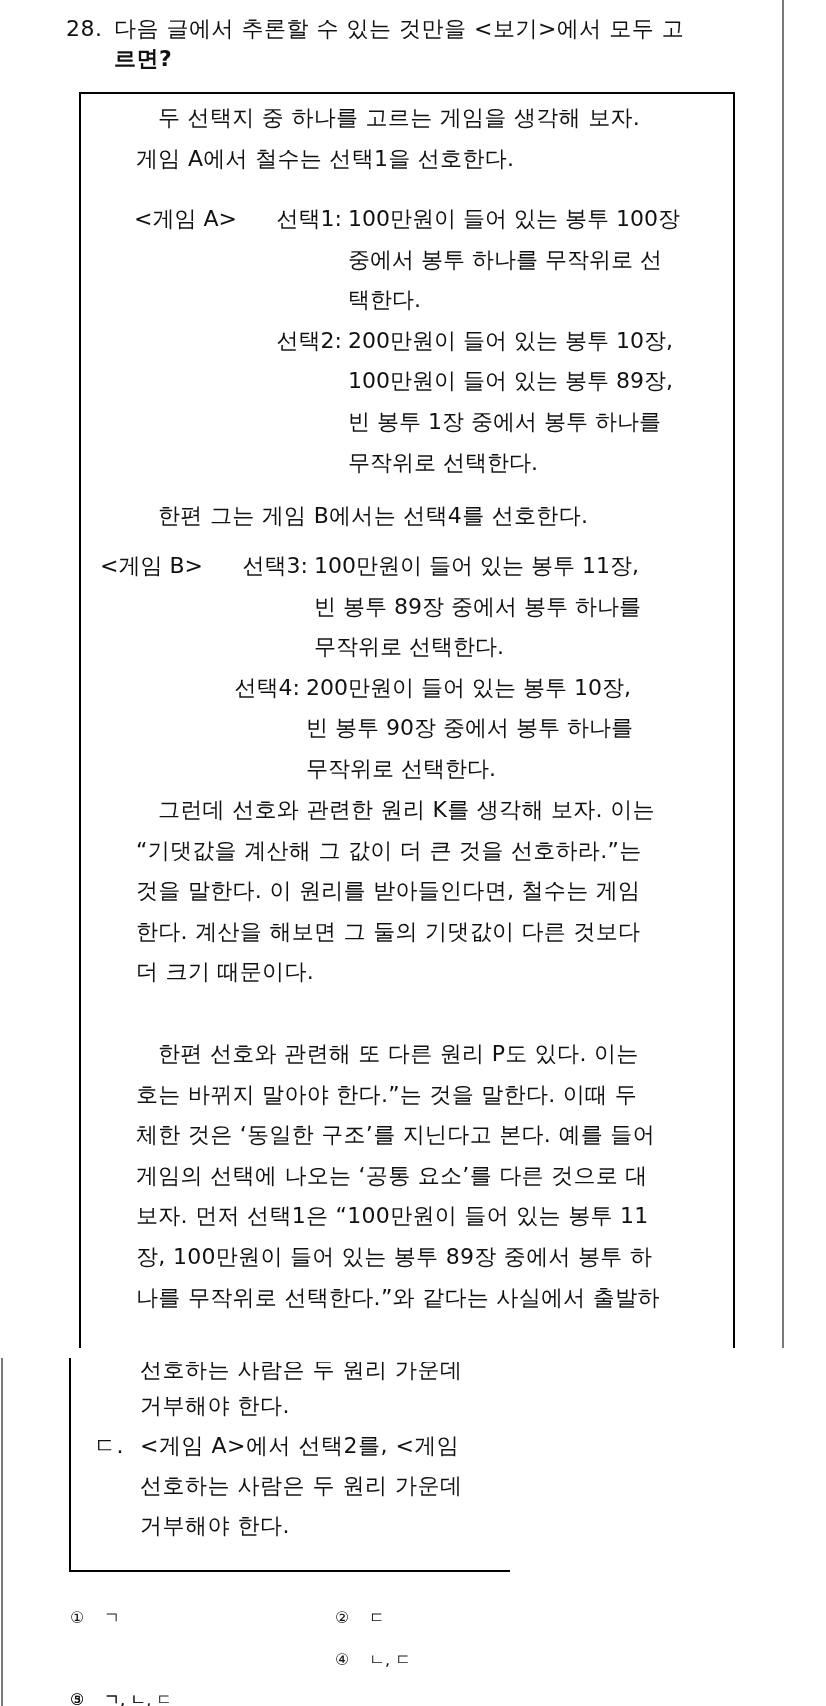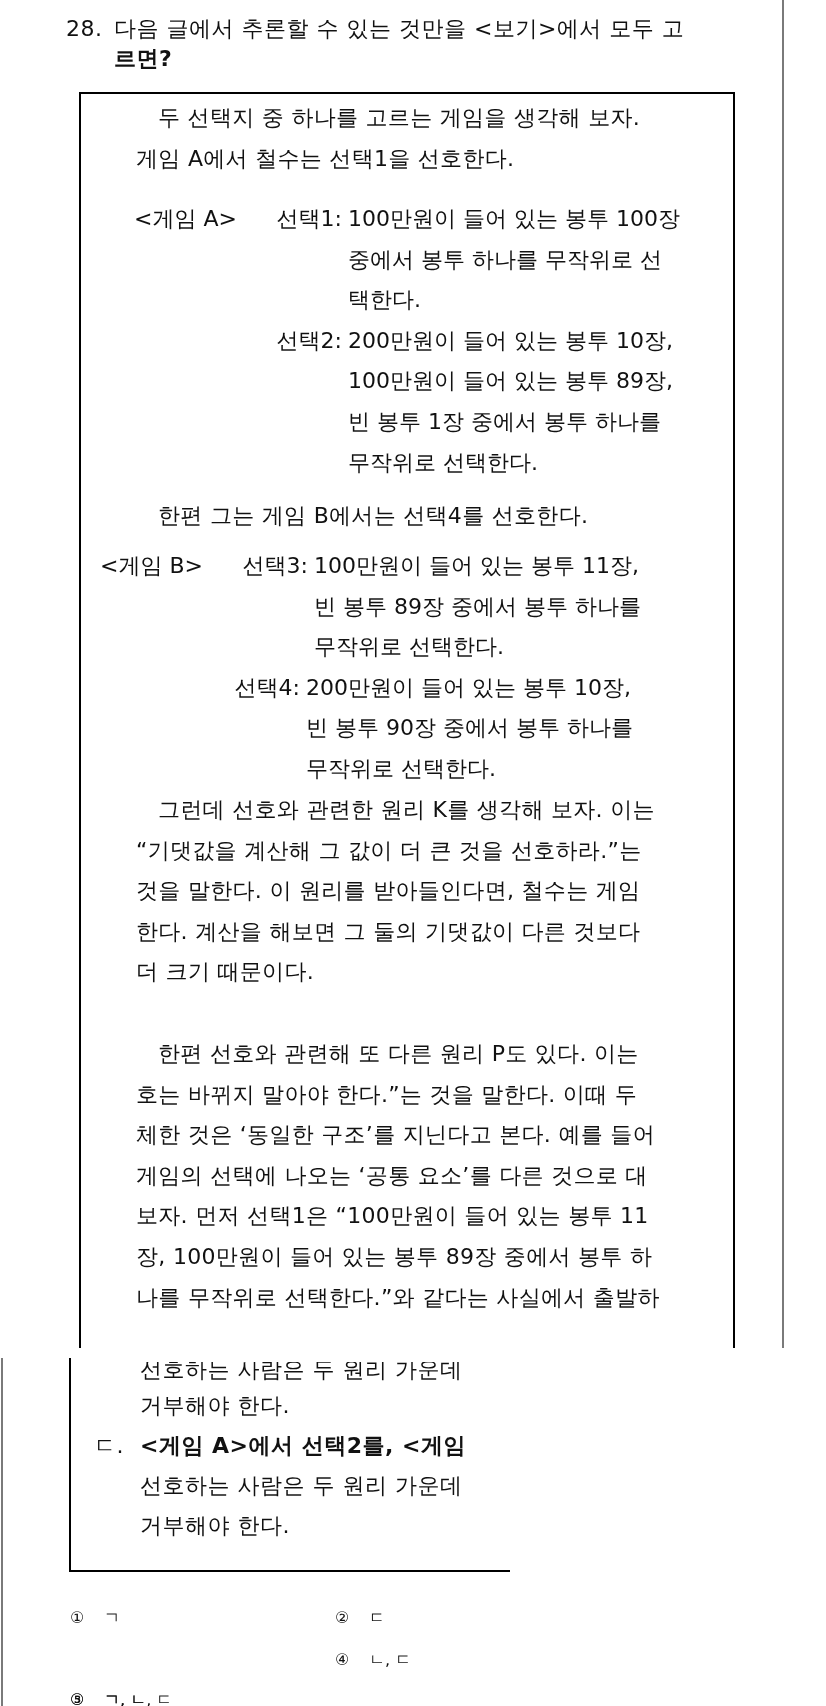--- a/index.html
+++ b/index.html
@@ -143,21 +143,21 @@
 <div class="bottom-frag">
   <div class="vline-left"></div>
   <div class="bogi-box"></div>
 
   <div class="bogi-line clip-top" style="left:140px; top:4px;">
     <span>선호하는 사람은 두 원리 가운데</span>
   </div>
   <div class="bogi-line" style="left:140px; top:28px;">거부해야 한다.</div>
 
   <div class="bogi-line" style="left:94px; top:68px;">ㄷ.</div>
-  <div class="bogi-line" style="left:140px; top:68px;font-weight:bold;">&lt;게임 A&gt;에서 선택2를, &lt;게임</div>
+  <div class="bogi-line" style="left:140px; top:68px;">&lt;게임 A&gt;에서 선택2를, &lt;게임</div>
   <div class="bogi-line" style="left:140px; top:108px;">선호하는 사람은 두 원리 가운데</div>
   <div class="bogi-line" style="left:140px; top:148px;">거부해야 한다.</div>
 
   <div class="opt" style="left:70px; top:245px;">
     <span class="circ">①</span><span>ㄱ</span>
   </div>
   <div class="opt" style="left:335px; top:245px;">
     <span class="circ">②</span><span>ㄷ</span>
   </div>
   <div class="opt" style="left:70px; top:287px;margin-top:40px;">

